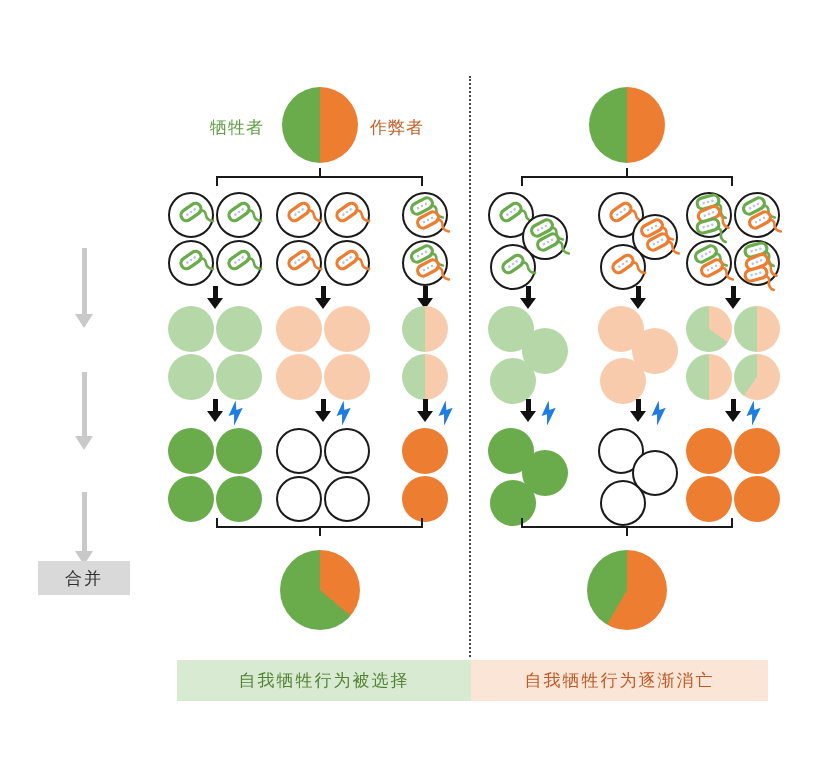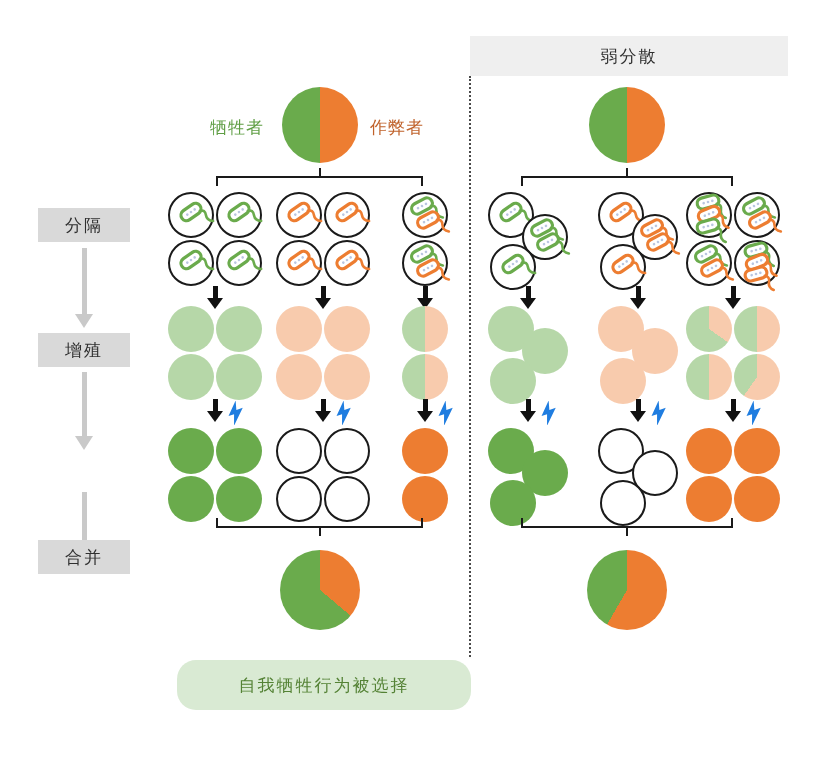--- a/index.html
+++ b/index.html
@@ -61,47 +61,44 @@
 
   
   .arrow-black{position:absolute;width:16px;height:23px;}
   .arrow-black::before{content:"";position:absolute;left:5.5px;top:0;width:5px;height:13px;background:#111;}
   .arrow-black::after{content:"";position:absolute;left:0;top:12px;width:0;height:0;
                       border-left:8px solid transparent;border-right:8px solid transparent;
                       border-top:11px solid #111;}
   .bolt{position:absolute;width:20px;height:24px;}
 
   
-  .banner{position:absolute;top:660px;height:50px;display:flex;align-items:center;justify-content:center;
-          font-size:17px;letter-spacing:2px;border-radius:19px;}
+  .banner{position:absolute;top:660px;height:41px;display:flex;align-items:center;justify-content:center;
+          font-size:17px;letter-spacing:2px;}
   .banner-green{left:177px;width:294px;background:var(--bng,#d9ead3);color:var(--bngt,#548235);}
   .banner-orange{left:471px;width:297px;background:var(--bno,#fbe5d6);color:var(--bnot,#c05a28);}
 </style>
 </head>
 <body>
 
 <div class="canvas">
 
-  <div class="step-box" style="top:208px">分隔</div>
   <div class="gray-arrow" style="top:248px;height:80px">
     <span class="stem" style="height:68px"></span>
     <span class="head"></span>
   </div>
-  <div class="step-box" style="top:333px">增殖</div>
   <div class="gray-arrow" style="top:372px;height:78px">
     <span class="stem" style="height:66px"></span>
     <span class="head"></span>
   </div>
   <div class="gray-arrow" style="top:492px;height:73px">
     <span class="stem" style="height:61px"></span>
     <span class="head"></span>
   </div>
-  <div class="step-box" style="top:540px">合并</div>
-
-  <div class="hdr hdr-weak">弱分散</div>
+  <div class="step-box" style="top:561px">合并</div>
+
 
   <div class="divider-dotted"></div>
 
   <div class="legend-label legend-green">牺牲者</div>
   <div class="legend-label legend-orange">作弊者</div>
 
   <div class="pie init" id="pie-init-0" style="left: 282px; background: conic-gradient(rgb(237, 125, 49) 0deg, rgb(237, 125, 49) 180deg, rgb(106, 171, 76) 180deg, rgb(106, 171, 76) 360deg);"></div>
   <div class="pie init" id="pie-init-1" style="left: 589px; background: conic-gradient(rgb(237, 125, 49) 0deg, rgb(237, 125, 49) 180deg, rgb(106, 171, 76) 180deg, rgb(106, 171, 76) 360deg);"></div>
 
   <div class="bracket down" style="left:216px;top:176px;width:207px">
@@ -514,13 +511,14 @@
       <span class="mid"></span>
     </div>
   <div class="bracket up" style="left:521px;top:518px;width:212px">
       <span class="mid"></span>
     </div>
 
   <div class="pie merge" id="pie-merge-0" style="left: 280px; background: conic-gradient(rgb(237, 125, 49) 0deg, rgb(237, 125, 49) 130deg, rgb(106, 171, 76) 130deg, rgb(106, 171, 76) 360deg);"></div>
   <div class="pie merge" id="pie-merge-1" style="left: 587px; background: conic-gradient(rgb(237, 125, 49) 0deg, rgb(237, 125, 49) 210deg, rgb(106, 171, 76) 210deg, rgb(106, 171, 76) 360deg);"></div>
 
   <div class="banner banner-green">自我牺牲行为被选择</div>
+  <div class="banner banner-orange">自我牺牲行为逐渐消亡</div>
 </div>
 
 </body></html>

